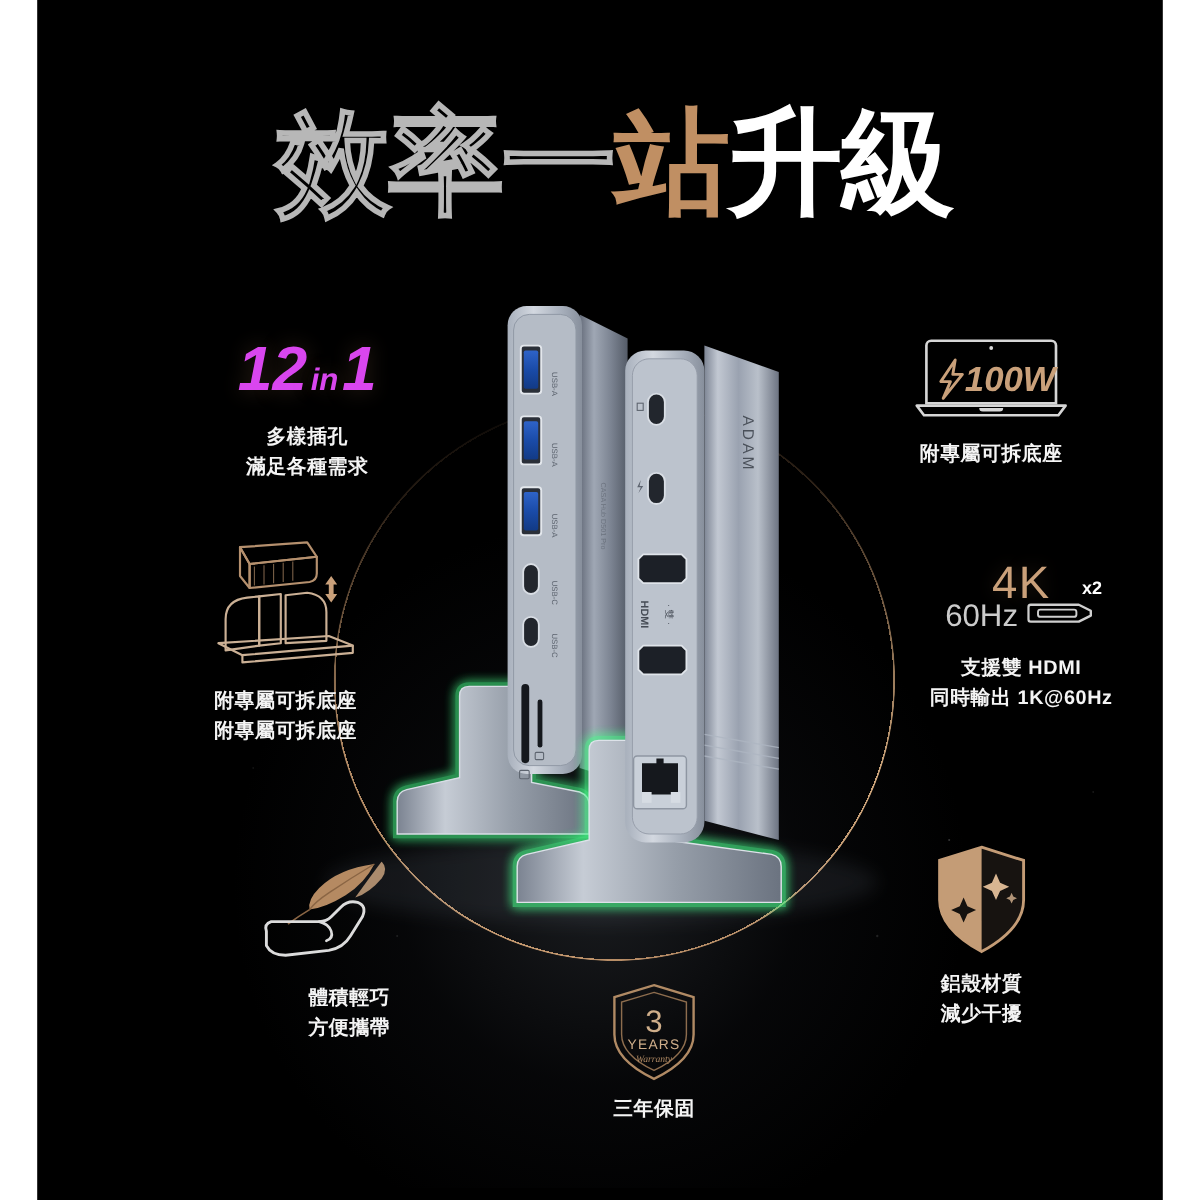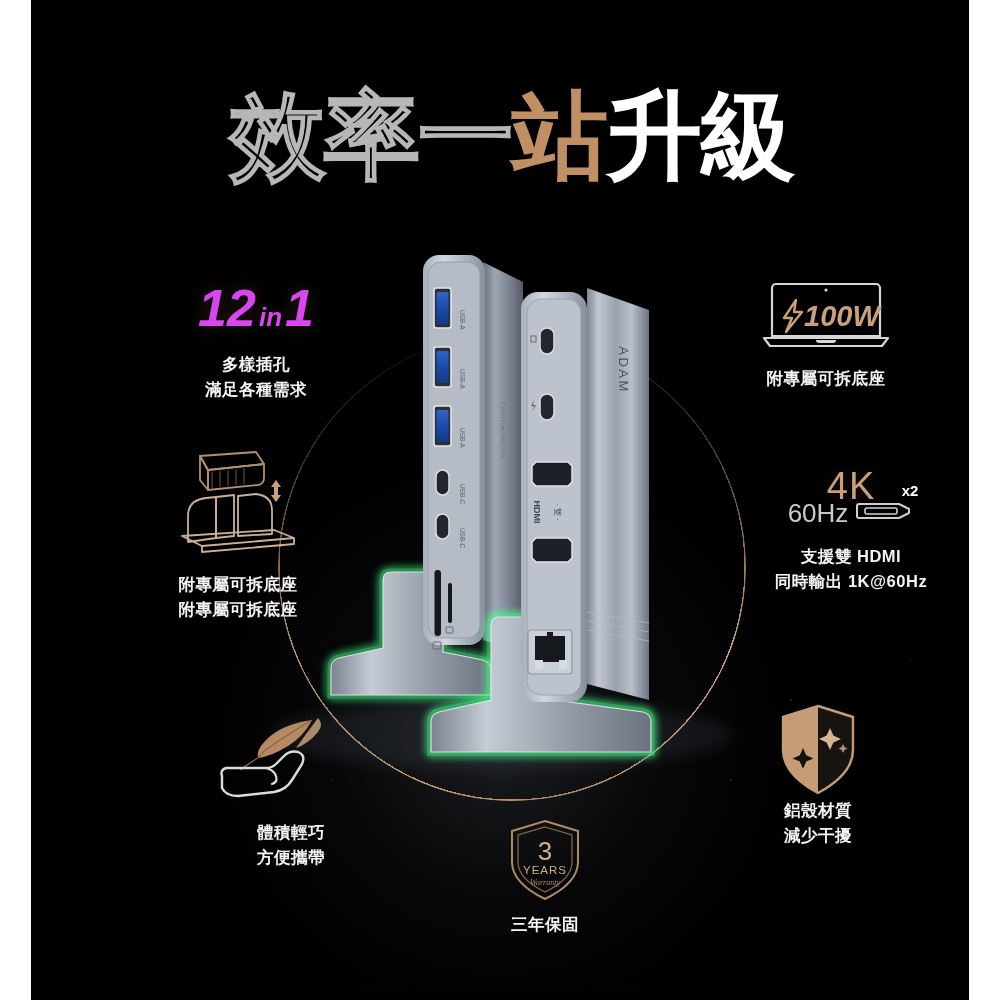--- a/index.html
+++ b/index.html
@@ -138,21 +138,21 @@
   .hdmi-badge { position: relative; }
   .x2 { position: absolute; right: -4px; top: -14px; font-size: 15px; font-weight: 700; color: #ffffff; }
   #f-4k .cap { margin-top: 14px; }
 
   
   #f-light { left: 140px; top: 718px; width: 240px; }
   #f-light .cap { margin-top: 10px; }
 
   
   #f-alu { left: 672px; top: 702px; width: 230px; }
-  #f-alu .cap { }
+  #f-alu .cap { margin-top: 10px; }
 
   
   #f-warranty { left: 414px; top: 818px; width: 200px; }
   #f-warranty .cap { margin-top: 10px; }
 </style>
 </head>
 <body>
 
 <div id="stage">
   <div id="poster">

